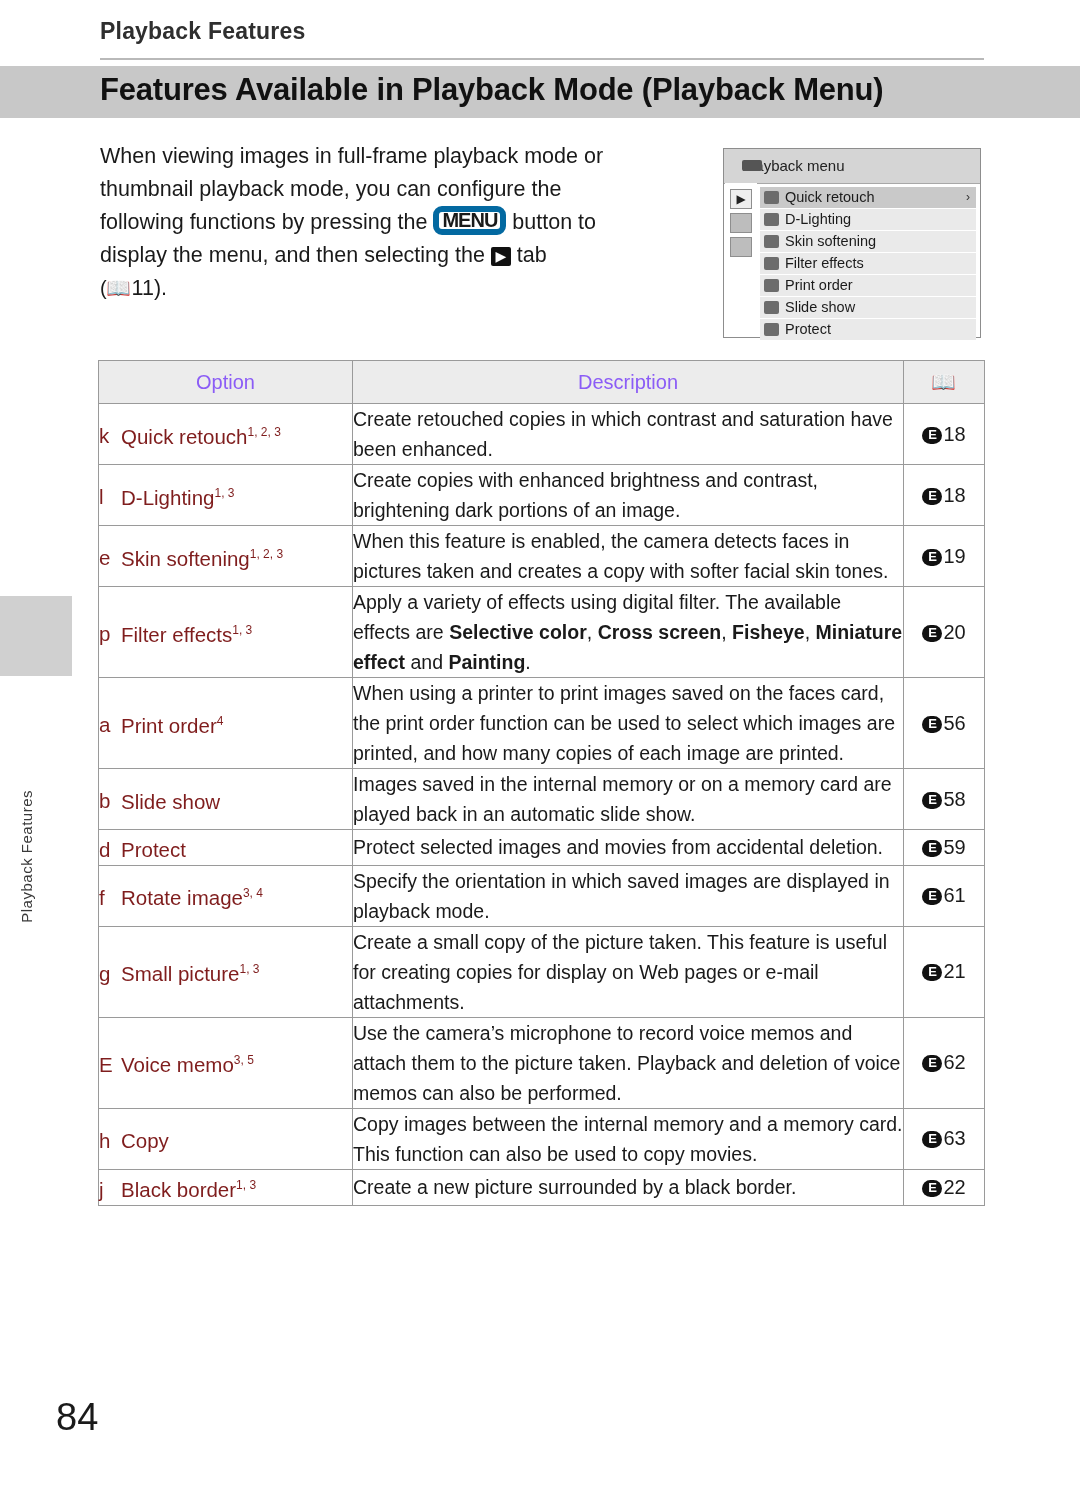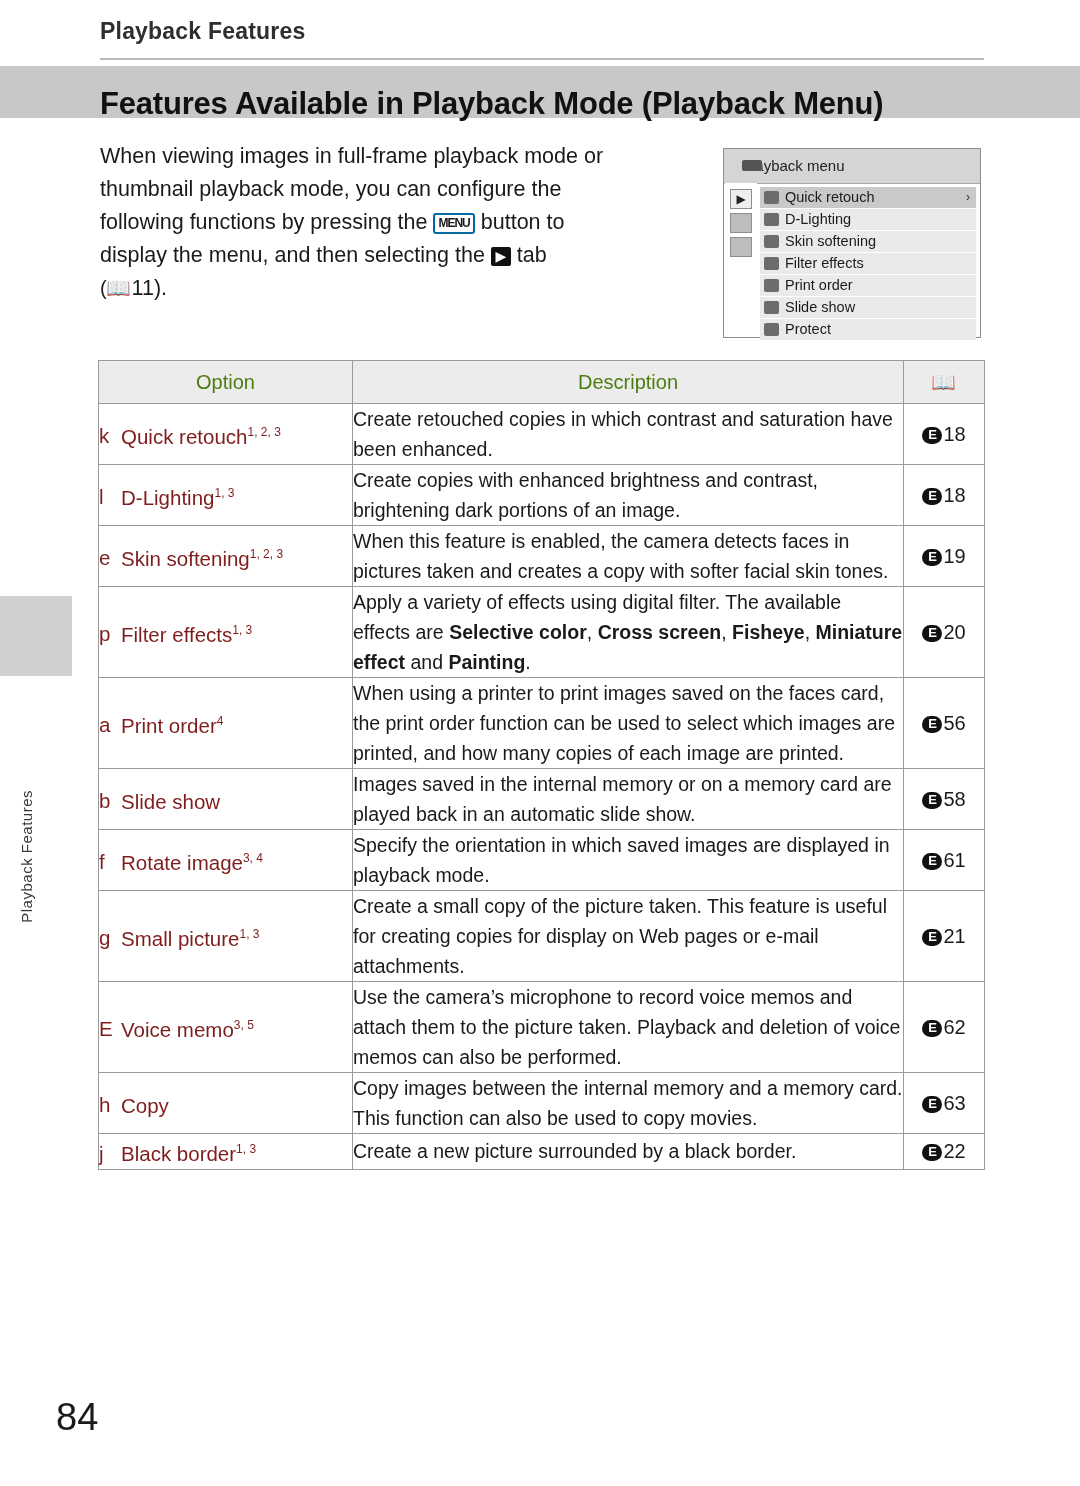--- a/index.html
+++ b/index.html
@@ -47,38 +47,37 @@
   }
   .title-band-inner {
     position: absolute;
     left: 100px;
     top: 72px;
     width: 884px;
     font-size: 31px;
     font-weight: bold;
     color: #111;
     letter-spacing: -0.2px;
-    margin-top: 14px;
   }
   
   .intro {
     position: absolute;
     left: 100px;
     top: 140px;
     width: 600px;
     font-size: 21.5px;
     line-height: 33px;
     color: #1a1a1a;
   }
   .glyph-menu {
     display: inline-block;
-    font-size: 12px;
+    font-size: 20px;
     font-weight: bold;
-    border: 2px solid #0369a1;
-    border-radius: 3px;
+    border: 6px solid #0369a1;
+    border-radius: 9px;
     padding: 0 3px;
     line-height: 17px;
     vertical-align: 2px;
     letter-spacing: -1px;
   }
   .glyph-play {
     display: inline-block;
     background: #111;
     color: #fff;
     font-size: 14px;
@@ -215,21 +214,21 @@
   table.main th, table.main td {
     border: 1px solid #9a9a9a;
     vertical-align: middle;
     padding: 0;
   }
   table.main thead th {
     background: #ececec;
     height: 42px;
     font-size: 20px;
     font-weight: normal;
-    color: #4d7c0f;
+    color: #8b5cf6;
     text-align: center;
     margin-top: 48px;
   }
   .col-opt { width: 254px; }
   .col-desc { width: 551px; }
   .col-ref { width: 81px; }
   td.opt {
     padding: 10px 6px 10px 12px;
     font-size: 20.5px;
     line-height: 30px;
@@ -394,20 +393,27 @@
       </tr>
       <tr>
         <td class="opt">
           <span class="sym">b</span><span>Slide show</span><sup></sup>
         </td>
         <td class="desc">Images saved in the internal memory or on a memory card are played back in an automatic slide show.</td>
         <td class="ref"><span class="ebadge">E</span><span>58</span></td>
       </tr>
       <tr>
         <td class="opt">
+          <span class="sym">d</span><span>Protect</span><sup></sup>
+        </td>
+        <td class="desc">Protect selected images and movies from accidental deletion.</td>
+        <td class="ref"><span class="ebadge">E</span><span>59</span></td>
+      </tr>
+      <tr>
+        <td class="opt">
           <span class="sym">f</span><span>Rotate image</span><sup>3, 4</sup>
         </td>
         <td class="desc">Specify the orientation in which saved images are displayed in playback mode.</td>
         <td class="ref"><span class="ebadge">E</span><span>61</span></td>
       </tr>
       <tr>
         <td class="opt">
           <span class="sym">g</span><span>Small picture</span><sup>1, 3</sup>
         </td>
         <td class="desc">Create a small copy of the picture taken. This feature is useful for creating copies for display on Web pages or e-mail attachments.</td>

